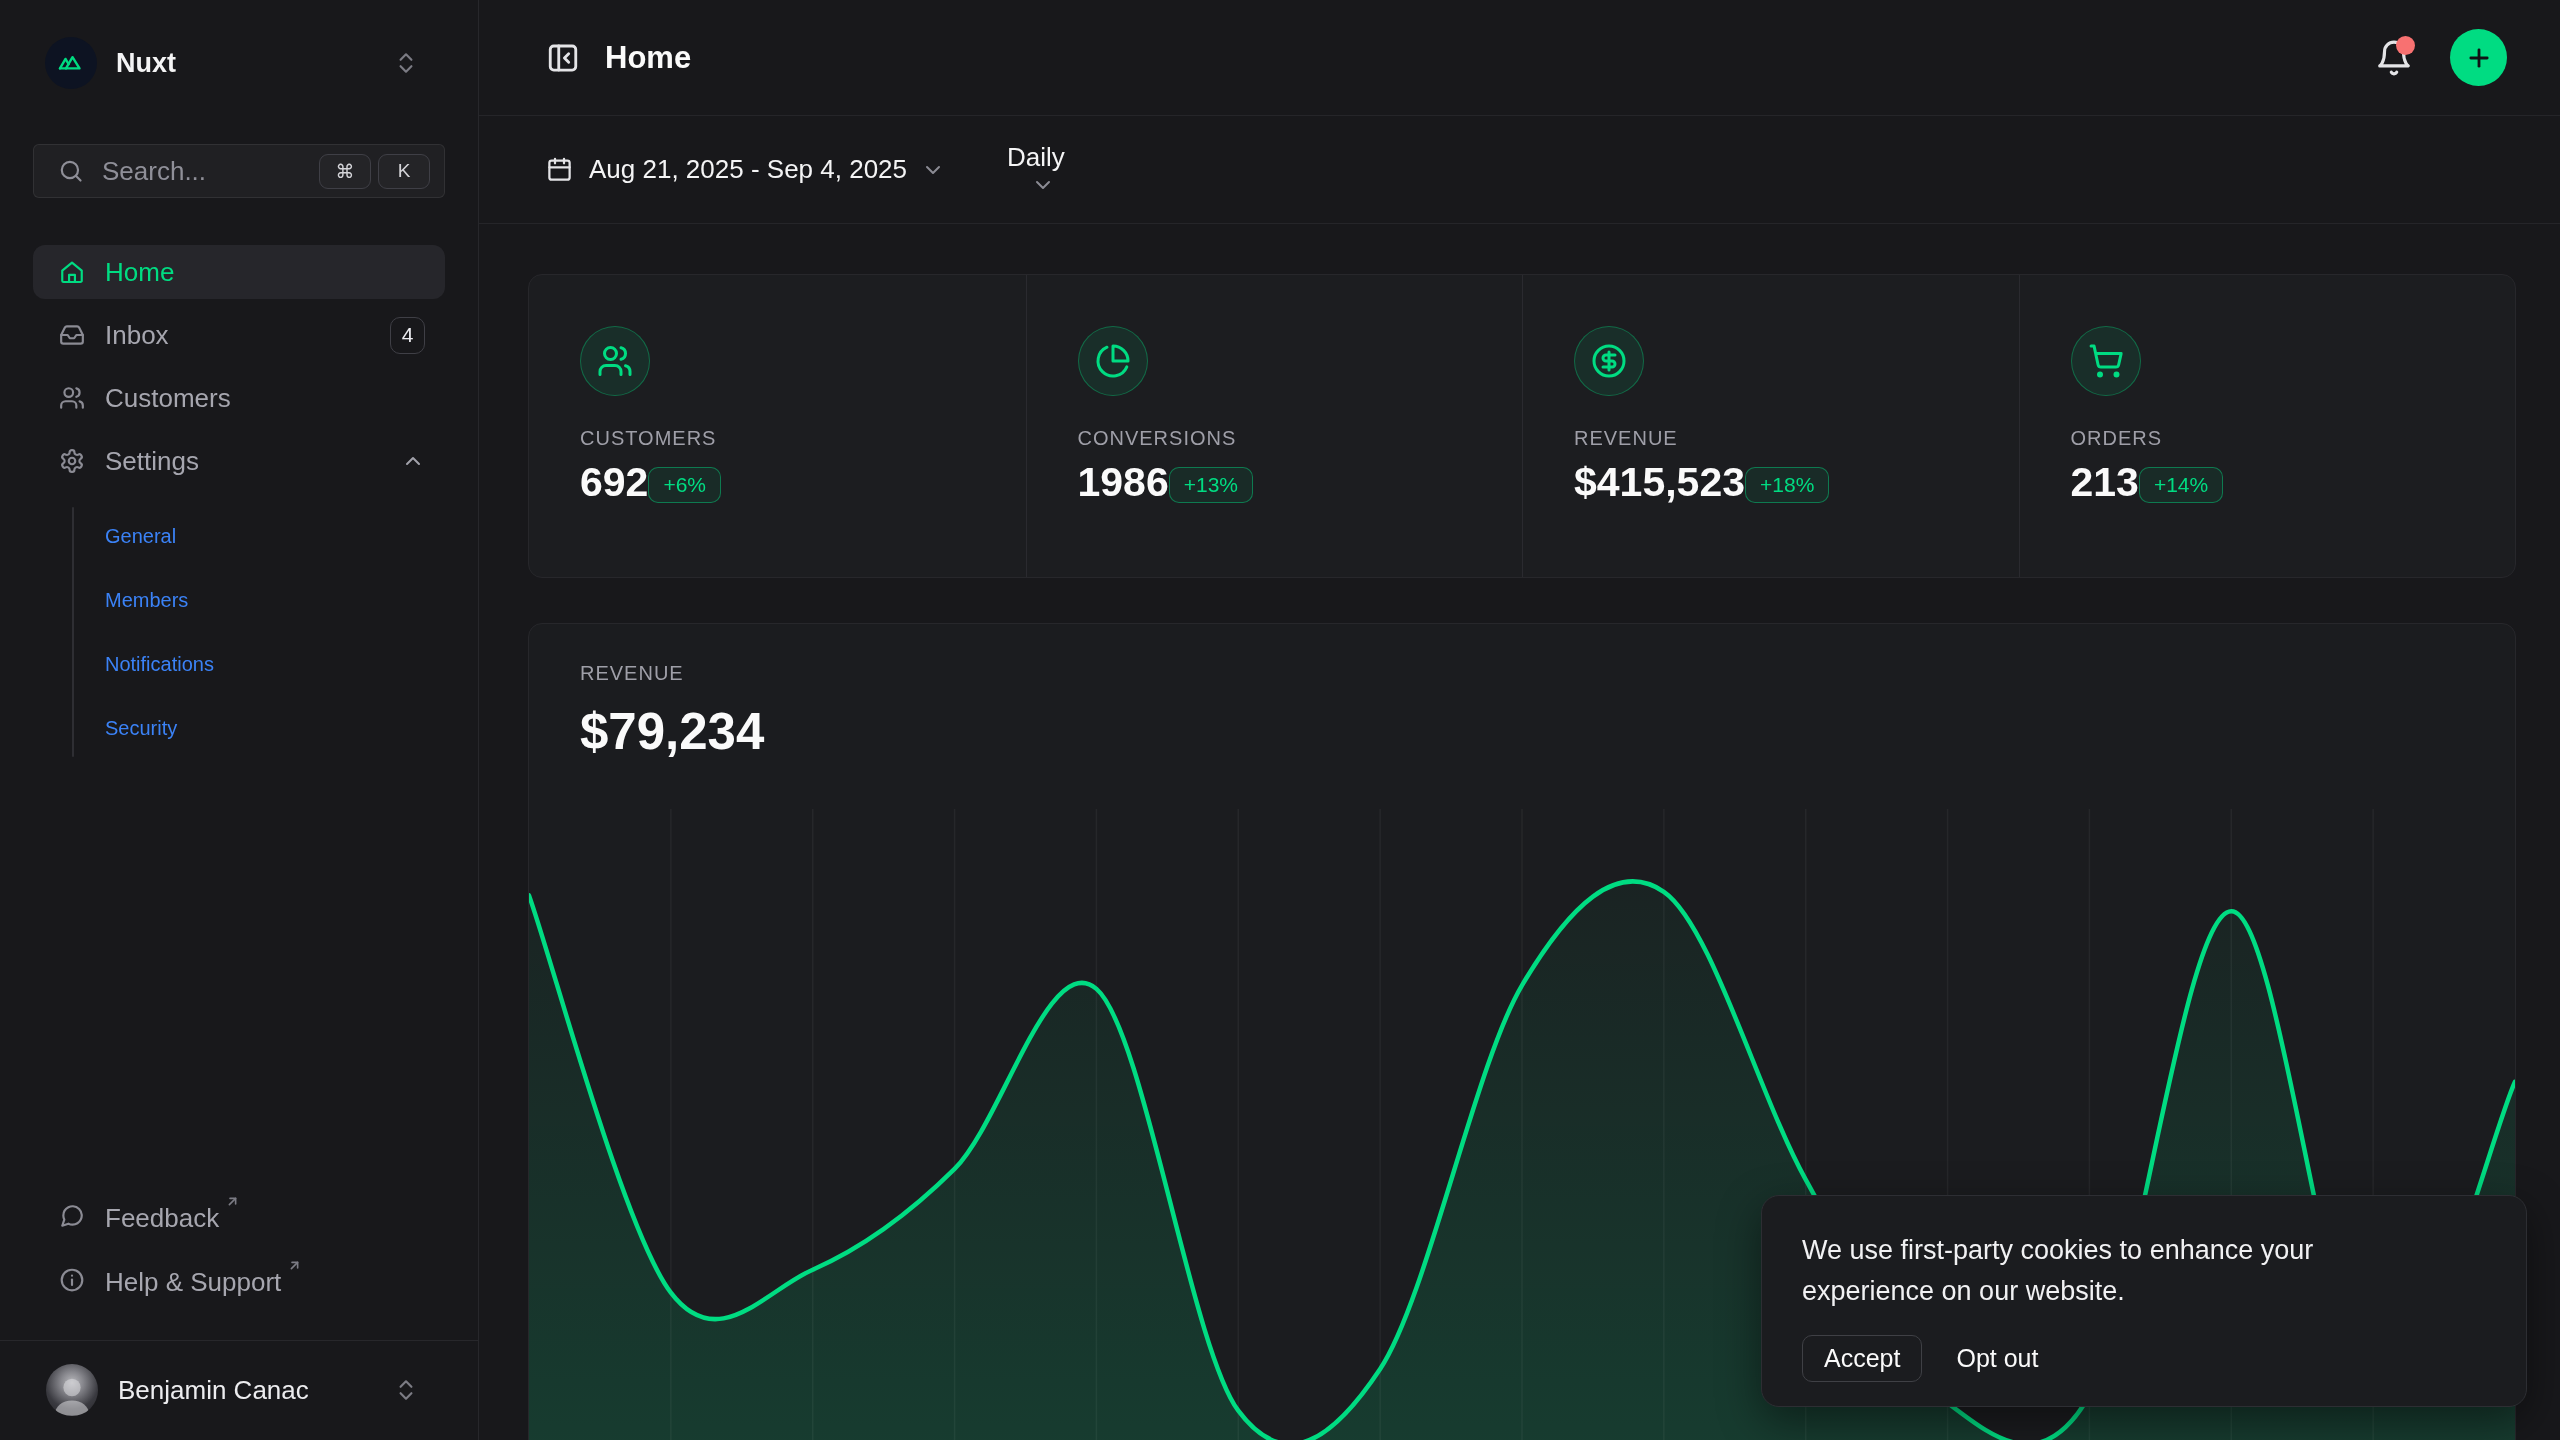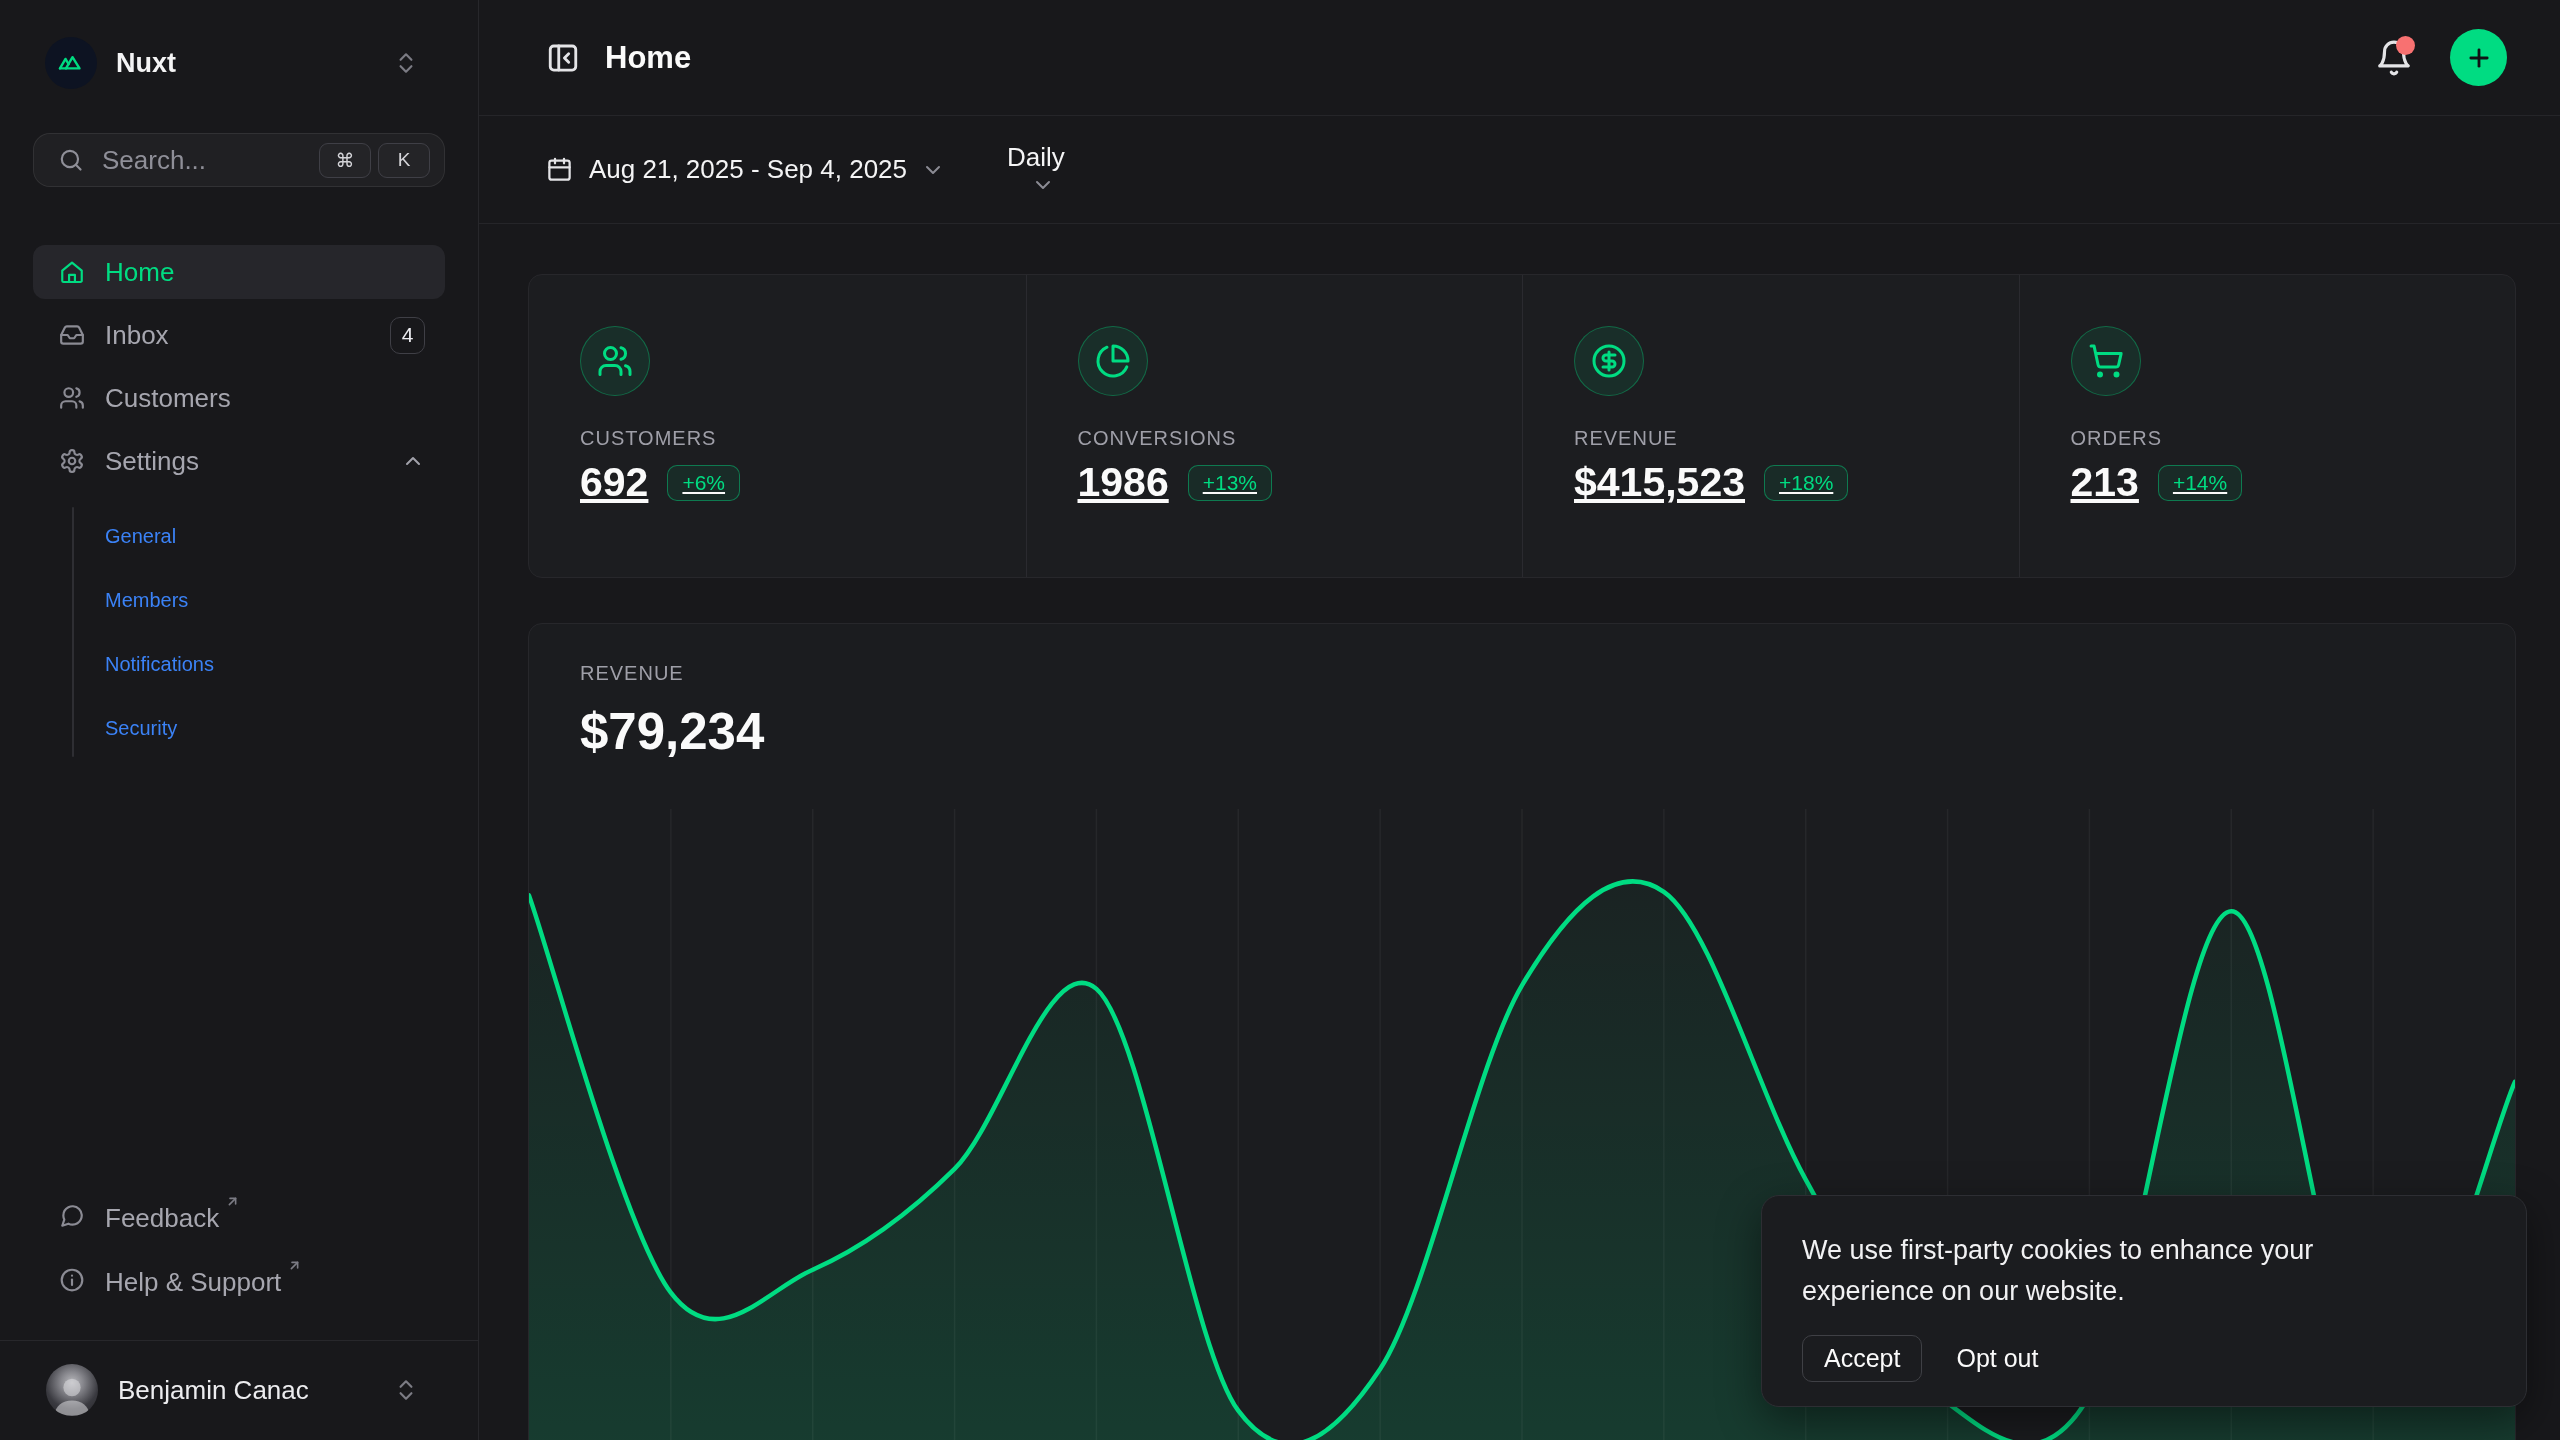--- a/index.html
+++ b/index.html
@@ -11,21 +11,21 @@
   }
   .ic{display:block;fill:none;stroke:currentColor;stroke-width:2;stroke-linecap:round;stroke-linejoin:round;}
 
   
   .sidebar{position:absolute;left:0;top:0;width:478px;height:1440px;border-right:1px solid #27272b;background:#18181b;}
   .brand-row{position:absolute;left:33px;right:33px;top:34px;height:58px;display:flex;align-items:center;padding:0 26px 0 12px;cursor:pointer;}
   .brand-logo{width:52px;height:52px;border-radius:50%;background:#0d1322;display:flex;align-items:center;justify-content:center;color:#00dc82;flex:0 0 auto;}
   .brand-name{margin-left:19px;font-size:27px;font-weight:700;color:#f4f4f5;}
   .row-caret{margin-left:auto;color:#7b7b84;}
 
-  .search-box{position:absolute;left:33px;right:33px;top:133px;height:54px;border-radius:17px;
+  .search-box{position:absolute;left:33px;right:33px;top:144px;height:54px;border-radius:6px;
     background:rgba(255,255,255,0.035);border:1px solid rgba(255,255,255,0.08);
     display:flex;align-items:center;padding:0 14px 0 24px;box-sizing:border-box;cursor:text;}
   .search-box .sic{color:#8f8f98;}
   .search-ph{margin-left:18px;font-size:26px;color:#8f8f98;}
   .kbds{margin-left:auto;display:flex;gap:7px;}
   .kbd{min-width:34px;height:33px;padding:0 8px;border:1px solid #3f3f46;border-radius:9px;
     display:flex;align-items:center;justify-content:center;font-size:19px;color:#d4d4d8;background:rgba(255,255,255,0.02);}
 
   .nav{position:absolute;left:33px;right:33px;top:245px;display:flex;flex-direction:column;gap:9px;}
   .nav-item{height:54px;border-radius:12px;display:flex;align-items:center;padding:0 20px 0 26px;cursor:pointer;color:#a6a6af;}
@@ -76,21 +76,21 @@
 
   .stats{position:absolute;left:49px;top:49px;width:1988px;height:304px;box-sizing:border-box;
     background:#1c1d20;border:1px solid #27272b;border-radius:14px;
     display:grid;grid-template-columns:repeat(4,1fr);}
   .stat-card{padding:51px 0 0 51px;cursor:pointer;}
   .stat-card + .stat-card{border-left:1px solid #2a2a2f;}
   .stat-ic{width:70px;height:70px;border-radius:50%;background:rgba(0,220,130,0.09);
     border:1px solid rgba(0,220,130,0.35);box-sizing:border-box;
     display:flex;align-items:center;justify-content:center;color:#00dc82;}
   .stat-label{margin-top:31px;font-size:20px;font-weight:500;letter-spacing:1px;color:#9f9fa8;}
-  .stat-valrow{margin-top:12px;display:flex;align-items:center;gap:19px;text-decoration:underline;}
+  .stat-valrow{margin-top:12px;display:flex;align-items:flex-end;}
   .stat-value{font-size:41px;font-weight:700;color:#fafafa;line-height:1;}
   .delta-badge{font-size:21px;font-weight:500;color:#00dc82;background:rgba(0,220,130,0.08);
     border:1px solid rgba(0,220,130,0.45);border-radius:10px;padding:5px 14px;}
 
   .rev-card{position:absolute;left:49px;top:398px;width:1988px;height:1066px;box-sizing:border-box;
     background:#1b1c1f;border:1px solid #27272b;border-radius:14px;overflow:hidden;}
   .rev-label{position:absolute;left:51px;top:38px;font-size:20px;font-weight:500;letter-spacing:1px;color:#9f9fa8;}
   .rev-total{position:absolute;left:51px;top:78px;font-size:51px;font-weight:700;color:#fafafa;}
   .rev-plot{position:absolute;left:0;right:0;top:185px;height:655px;}
   .rev-plot svg{display:block;width:100%;height:100%;}

